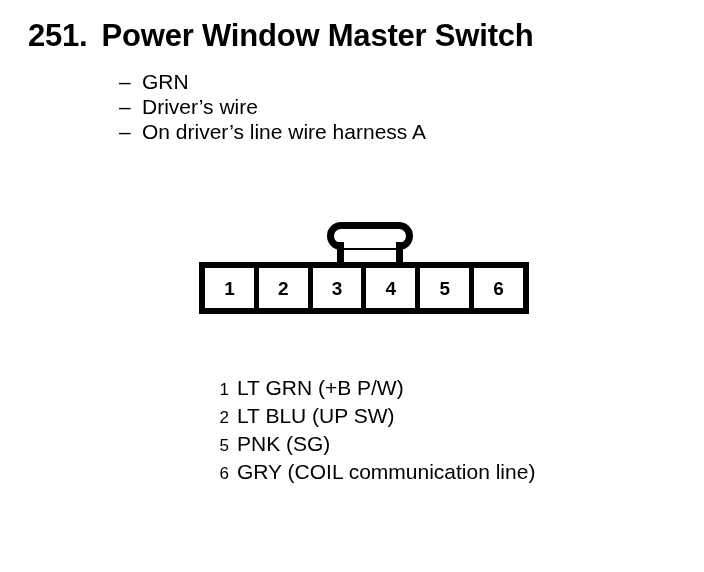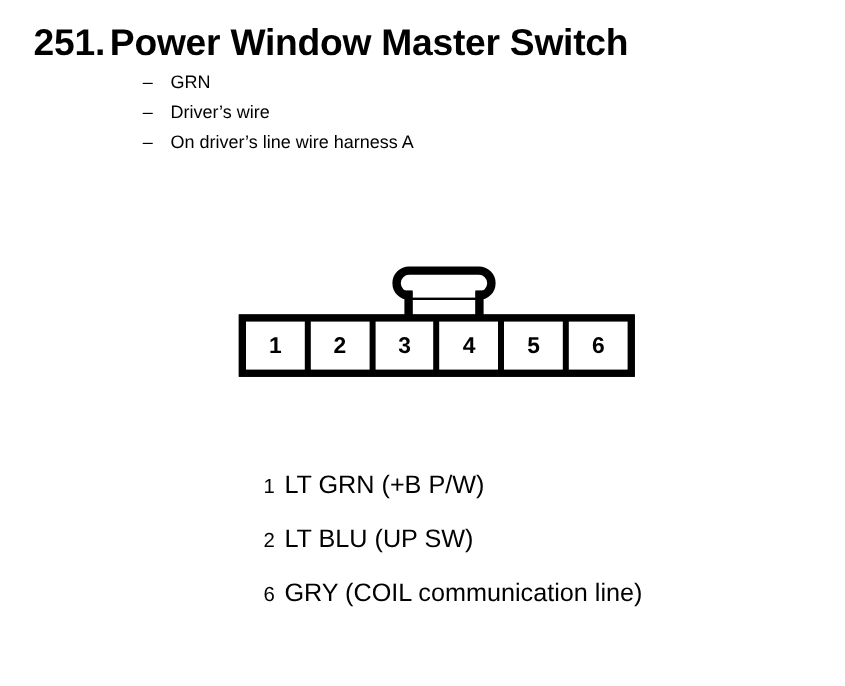--- a/index.html
+++ b/index.html
@@ -23,29 +23,29 @@
     left: 28px;
     top: 18px;
     white-space: nowrap;
     font-size: 31px;
     font-weight: bold;
     letter-spacing: -0.2px;
     line-height: 36px;
   }
   #page-title .title-number {
     display: inline-block;
-    margin-right: 4px;
+    margin-right: 14px;
   }
 
   
   #attribute-list {
     position: absolute;
     left: 119px;
-    top: 56px;
-    font-size: 15px;
+    top: 69px;
+    font-size: 21px;
     line-height: 25px;
     white-space: nowrap;
   }
   .attribute-item {
     display: block;
     height: 25px;
   }
   .attribute-dash {
     display: inline-block;
     width: 23px;
@@ -132,21 +132,20 @@
     position: absolute;
     left: 205px;
     top: 374px;
     font-size: 21px;
     line-height: 28px;
     white-space: nowrap;
   }
   .legend-row {
     display: block;
     height: 28px;
-    margin-top: 17px;
   }
   .legend-num {
     display: inline-block;
     width: 24px;
     text-align: right;
     font-size: 17px;
   }
   .legend-label {
     display: inline-block;
     margin-left: 8px;
@@ -192,15 +191,18 @@
 </div>
 
 <div id="pin-legend">
   <span class="legend-row">
     <span class="legend-num">1</span><span class="legend-label">LT GRN (+B P/W)</span>
   </span>
   <span class="legend-row">
     <span class="legend-num">2</span><span class="legend-label">LT BLU (UP SW)</span>
   </span>
   <span class="legend-row">
+    <span class="legend-num">5</span><span class="legend-label">PNK (SG)</span>
+  </span>
+  <span class="legend-row">
     <span class="legend-num">6</span><span class="legend-label">GRY (COIL communication line)</span>
   </span>
 </div>
 
 </body></html>

